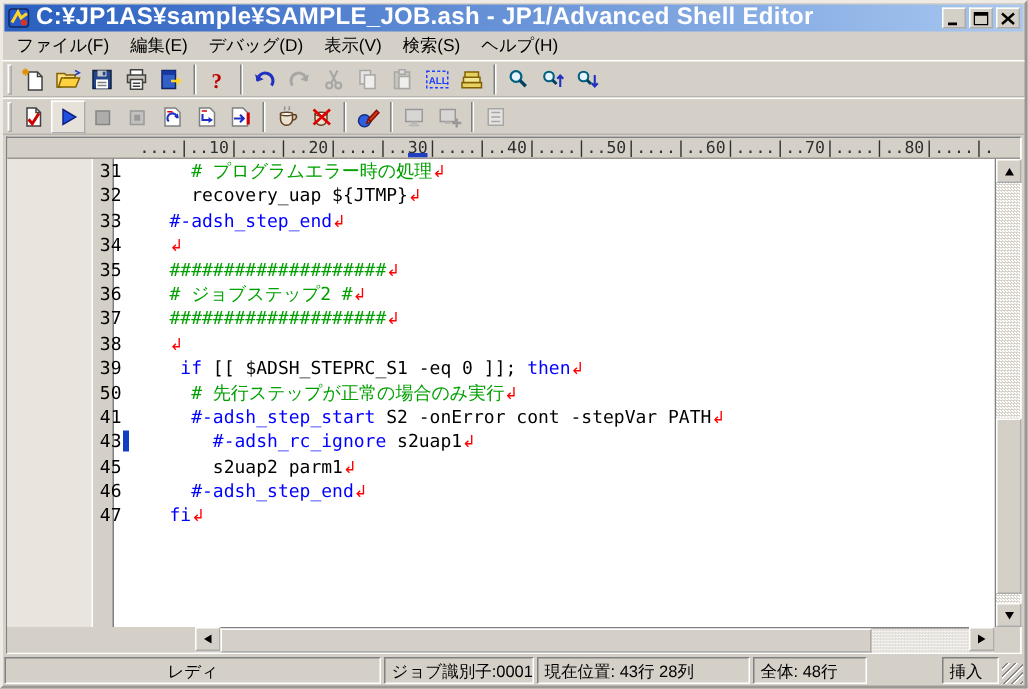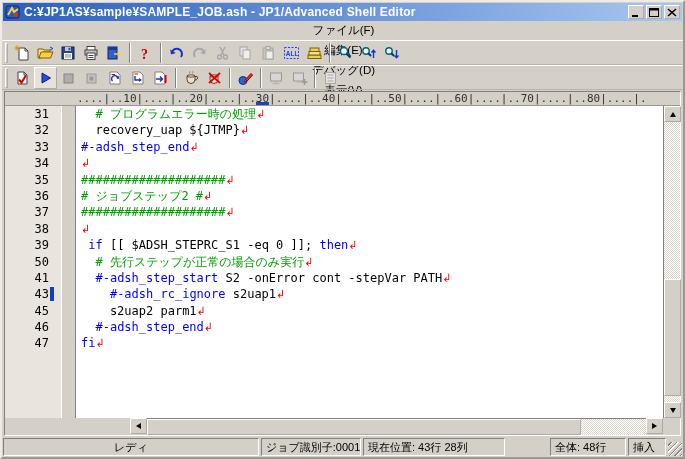--- a/index.html
+++ b/index.html
@@ -6,30 +6,30 @@
   html,body { width:685px; height:459px; overflow:hidden; background:#808080;
               font-family:"Liberation Sans","DejaVu Sans",sans-serif; }
   .window { width:685px; height:459px; background:#D4D0C8;
             border:2px outset #EFEBE4; display:flex; flex-direction:column; }
 
   
   .titlebar { height:18px; margin:1px 1px 0 1px; padding:0 2px;
               background:linear-gradient(90deg,#2A5FC0,#A8C8F0);
               display:flex; align-items:center; }
   .app-icon { width:16px; height:16px; margin-right:3px; flex:0 0 auto; }
-  .title-text { color:#fff; font-weight:bold; font-size:12px; white-space:nowrap;
+  .title-text { color:#fff; font-weight:bold; font-size:16px; white-space:nowrap;
                 overflow:hidden; flex:1; letter-spacing:0.2px; }
   .win-btns { display:flex; gap:2px; }
   .win-btn { width:16px; height:14px; background:#D4D0C8;
              border:1px outset #fff; display:flex; align-items:center; justify-content:center; }
   .win-btn svg { display:block; }
 
   
   .menubar { height:19px; display:flex; align-items:center; padding-left:2px;
-             font-size:11.5px; color:#000;flex-direction:column; }
+             font-size:11.5px; color:#000; }
   .menu-item { padding:2px 7px 3px 7px; white-space:nowrap; }
 
   
   .toolbar { height:25px; display:flex; align-items:center; padding:1px 0 1px 2px;
              border-top:1px solid #FFFFFF; box-shadow:inset 0 -1px 0 #B8B4AC; }
   .tb-grip { width:3px; height:20px; margin:0 3px 0 1px;
              border:1px outset #fff; background:#D4D0C8; }
   .tb-btn { width:23px; height:22px; display:flex; align-items:center; justify-content:center;
             background:transparent; border:1px solid transparent; }
   .tb-btn.raised { border:1px outset #fff; background:#E6E2DA; }
@@ -37,31 +37,31 @@
   .tb-btn svg { display:block; }
   .tb-sep { width:1px; height:20px; margin:0 3px;
             border-left:1px solid #808080; border-right:1px solid #fff; }
 
   
   .editor-area { flex:1; margin:1px 2px 0 2px; display:flex; flex-direction:column;
                  border:1px solid; border-color:#808080 #fff #fff #808080; background:#fff; min-height:0; }
   .ruler { height:14px; background:#D4D0C8; border-bottom:1px solid #9C9890;
            position:relative; overflow:hidden;
            font-family:"DejaVu Sans Mono","Liberation Mono",monospace; font-size:11px; }
-  #ruler-text { position:absolute; left:72px; top:0; height:14px; line-height:13px;
+  #ruler-text { position:absolute; left:88px; top:0; height:14px; line-height:13px;
                 white-space:pre; color:#303030; letter-spacing:0; }
   #ruler-marker { position:absolute; bottom:1px; height:3px; width:13px; background:#2040C0; }
 
   .editor-mid { flex:1; display:flex; min-height:0; }
   .code { flex:1; position:relative; background:#fff; overflow:hidden;
           font-family:"DejaVu Sans Mono","Liberation Mono",monospace; font-size:12px; }
   .col-num   { position:absolute; left:0; top:0; bottom:0; width:56px; background:#E9E5DE; }
   .col-strip { position:absolute; left:56px; top:0; bottom:0; width:15px; background:#D4D0C8;
                border-left:1px solid #FFFFFF; border-right:1px solid #808080; }
-  .line { position:relative; height:16.4px; line-height:16.4px; padding-left:76px; white-space:pre; }
+  .line { position:relative; height:16.4px; line-height:16.4px; padding-left:76px; white-space:pre;margin-left:32px; }
   .lnum { position:absolute; left:0; top:0; width:44px; text-align:right; color:#000; }
   .lcur { position:absolute; left:45px; top:1px; width:4px; height:14px; background:#1040C0; }
   .c-plain   { color:var(--c-plain,#000); }
   .c-comment { color:var(--c-comment,#00A000); }
   .c-keyword { color:var(--c-keyword,#0000FF); }
   .c-eof     { color:var(--c-eof,#FF0000); }
   .ret { color:var(--c-ret,#FF0000); font-size:11px;
          font-family:"DejaVu Sans",sans-serif; }
 
   
@@ -465,18 +465,18 @@
           <span class="tri tri-right"></span>
         </span>
       <span class="corner"></span>
     </div>
   </div>
 
   <div class="statusbar" id="statusbar">
       <span class="sseg grow">レディ</span>
       <span class="sseg" style="width: 100px;">ジョブ識別子:000150</span>
       <span class="sseg" style="width: 142px;">現在位置:  43行 28列</span>
-      <span class="sseg" style="width: 76px; margin-left: 43px;">全体:  48行</span>
-      <span class="sseg" style="width: 38px;">挿入</span>
+      <span class="sseg" style="width: 76px;">全体:  48行</span>
+      <span class="sseg" style="width: 38px; margin-left: 48px;">挿入</span>
       <span class="grip"></span>
     </div>
 
 </div>
 
 </body></html>

